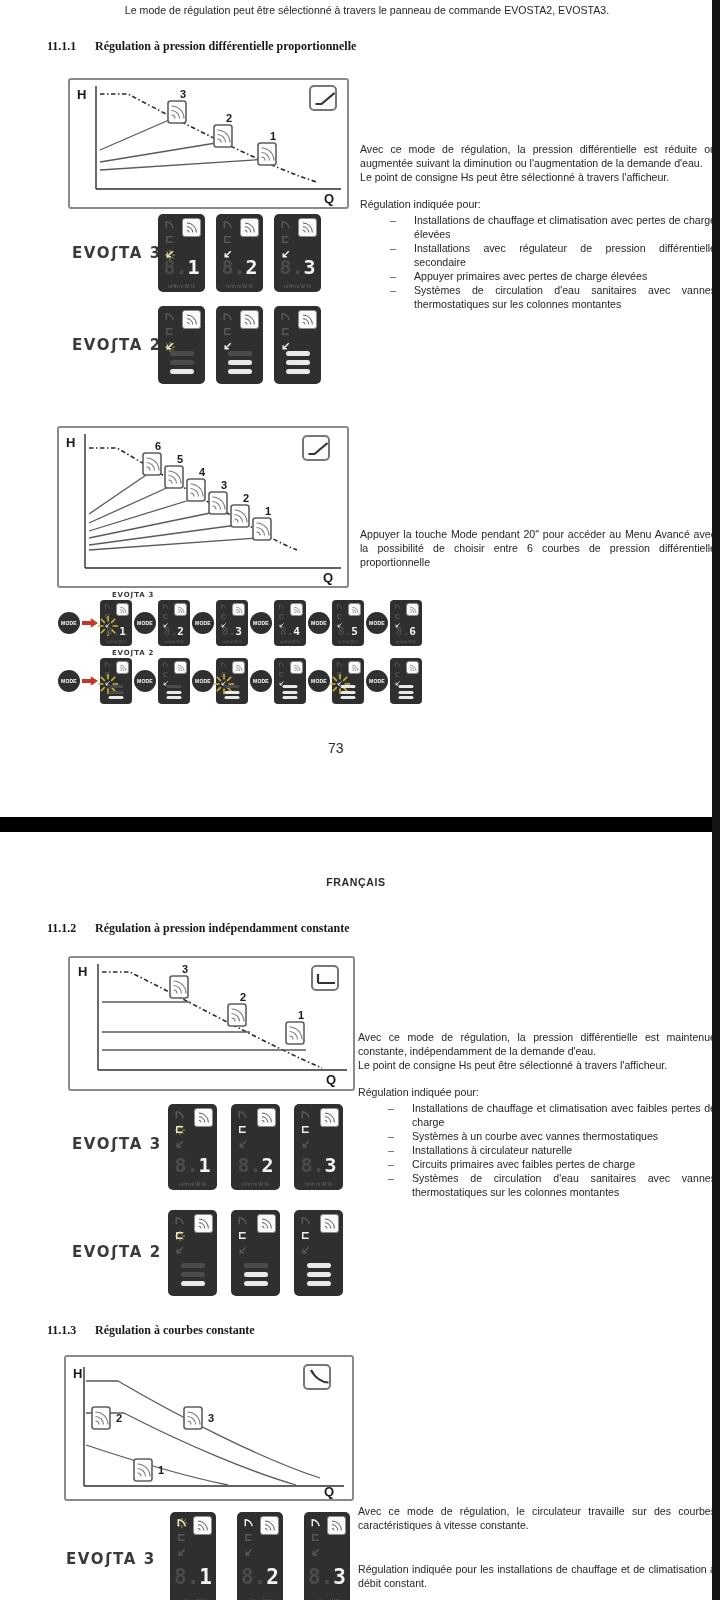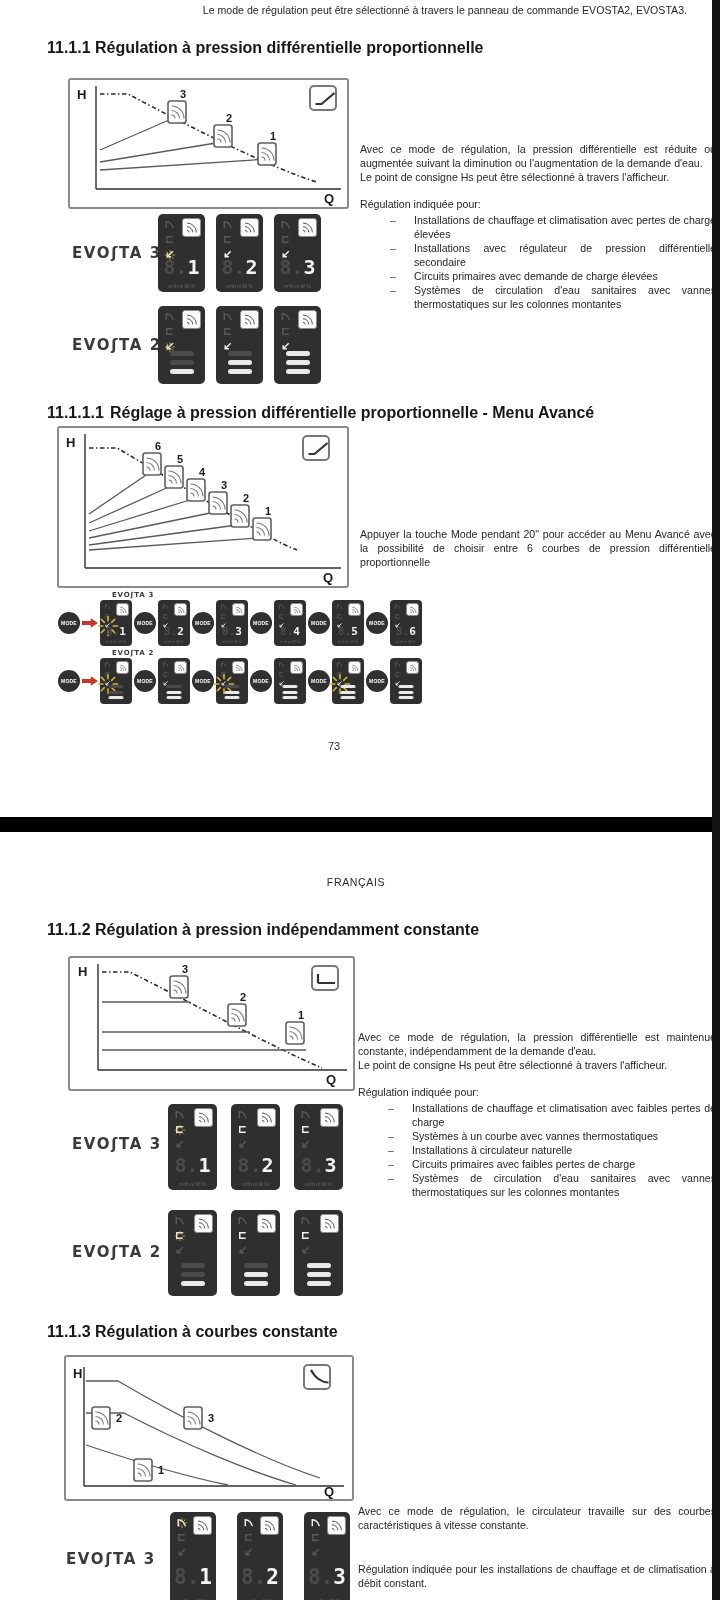--- a/index.html
+++ b/index.html
@@ -2,25 +2,25 @@
 <html><head>
 <meta charset="utf-8">
 <style>
   html,body{margin:0;padding:0;background:#ffffff;}
   .stage{position:relative;width:720px;height:1600px;background:#ffffff;overflow:hidden;
          font-family:"Liberation Sans",sans-serif;color:#222;}
   .edge-right{position:absolute;right:0;top:0;width:8px;height:1600px;background:#141414;}
   .separator{position:absolute;left:0;top:817px;width:720px;height:15px;background:#000;}
 
   .txt{position:absolute;font-size:10.6px;line-height:1.32;color:#262626;text-align:justify;}
-  .h{position:absolute;font-size:16px;font-weight:bold;color:#171717;white-space:nowrap;}
+  .h{position:absolute;font-size:12px;font-weight:bold;color:#171717;white-space:nowrap;font-family:Liberation Serif, serif;}
   .h .num{display:inline-block;}
   .center-head{position:absolute;left:0;width:712px;text-align:center;font-size:10.6px;
-               letter-spacing:.6px;color:#2b2b2b;}
-  .pageno{position:absolute;font-size:11px;color:#2b2b2b;}
+               letter-spacing:.6px;color:#2b2b2b;font-weight:bold;}
+  .pageno{position:absolute;font-size:14px;color:#2b2b2b;}
   .reg{margin-top:13px;}
   .bullets{margin-top:2px;}
   .bullet{display:flex;}
   .bullet .dash{flex:none;width:24px;margin-left:30px;color:#4a4a4a;}
   .bullet .bt{flex:1;}
 
   .fig{position:absolute;background:#fff;border:2px solid #8a8a8a;border-radius:3px;}
   .fig svg{display:block;width:100%;height:100%;}
   .fig text{font-family:"Liberation Sans",sans-serif;fill:#1a1a1a;}
   .ax{font-size:13px;font-weight:bold;}
@@ -96,21 +96,21 @@
     </g>
     <g id="card">
       <rect x="0" y="0" width="18" height="22" rx="2.5" fill="#ffffff" stroke="#5f5f5f" stroke-width="1.6"></rect>
       <use href="#fan13" x="2" y="3.5"></use>
     </g>
   </defs>
 </svg>
 
 <div class="stage">
 
-  <div class="txt" style="left:47px;top:4px;width:640px;text-align:right">Le mode de régulation peut être sélectionné à travers le panneau de commande EVOSTA2, EVOSTA3.</div>
+  <div class="txt" style="left:47px;top:4px;width:640px;text-align:center">Le mode de régulation peut être sélectionné à travers le panneau de commande EVOSTA2, EVOSTA3.</div>
 
   <div class="h" style="left:47px;top:39px">
     <span class="num" style="min-width:48px">11.1.1</span><span>Régulation à pression différentielle proportionnelle</span>
   </div>
 
   <div class="fig" style="left:68px;top:78px;width:277px;height:127px">
     <svg viewBox="0 0 277 127">
       <text class="ax" x="7" y="19">H</text>
       <text class="ax" x="254" y="123">Q</text>
       <g class="axis">
@@ -144,21 +144,21 @@
         <div class="bullet">
           <span class="dash">–</span>
           <span class="bt">Installations de chauffage et climatisation avec pertes de charge élevées</span>
         </div>
         <div class="bullet">
           <span class="dash">–</span>
           <span class="bt">Installations avec régulateur de pression différentielle secondaire</span>
         </div>
         <div class="bullet">
           <span class="dash">–</span>
-          <span class="bt">Circuits primaires avec demande de charge élevées</span>
+          <span class="bt">Appuyer primaires avec pertes de charge élevées</span>
         </div>
         <div class="bullet">
           <span class="dash">–</span>
           <span class="bt">Systèmes de circulation d'eau sanitaires avec vannes thermostatiques sur les colonnes montantes</span>
         </div>
       </div>
   </div>
 
   <div class="brand" style="left:72px;top:244px">EVOʃTA 3</div>
   <div class="panel-row" style="left:158px;top:214px;gap:11px">
@@ -374,23 +374,20 @@
           </span>
         </div>
         <div class="bars">
           <span class="bar"></span>
           <span class="bar"></span>
           <span class="bar"></span>
         </div>
       </div>
     </div>
 
-  <div class="h" style="left:47px;top:404px">
-    <span class="num" style="min-width:63px">11.1.1.1</span><span>Réglage à pression différentielle proportionnelle - Menu Avancé</span>
-  </div>
 
   <div class="fig" style="left:57px;top:426px;width:288px;height:158px">
     <svg viewBox="0 0 288 158">
       <text class="ax" x="7" y="19">H</text>
       <text class="ax" x="264" y="154">Q</text>
       <g class="axis">
           <line x1="26" y1="6" x2="26" y2="140"></line>
           <line x1="26" y1="140" x2="282" y2="140"></line>
         </g>
       <path class="maxc" d="M30,20 H58 C130,62 210,112 238,122"></path>

